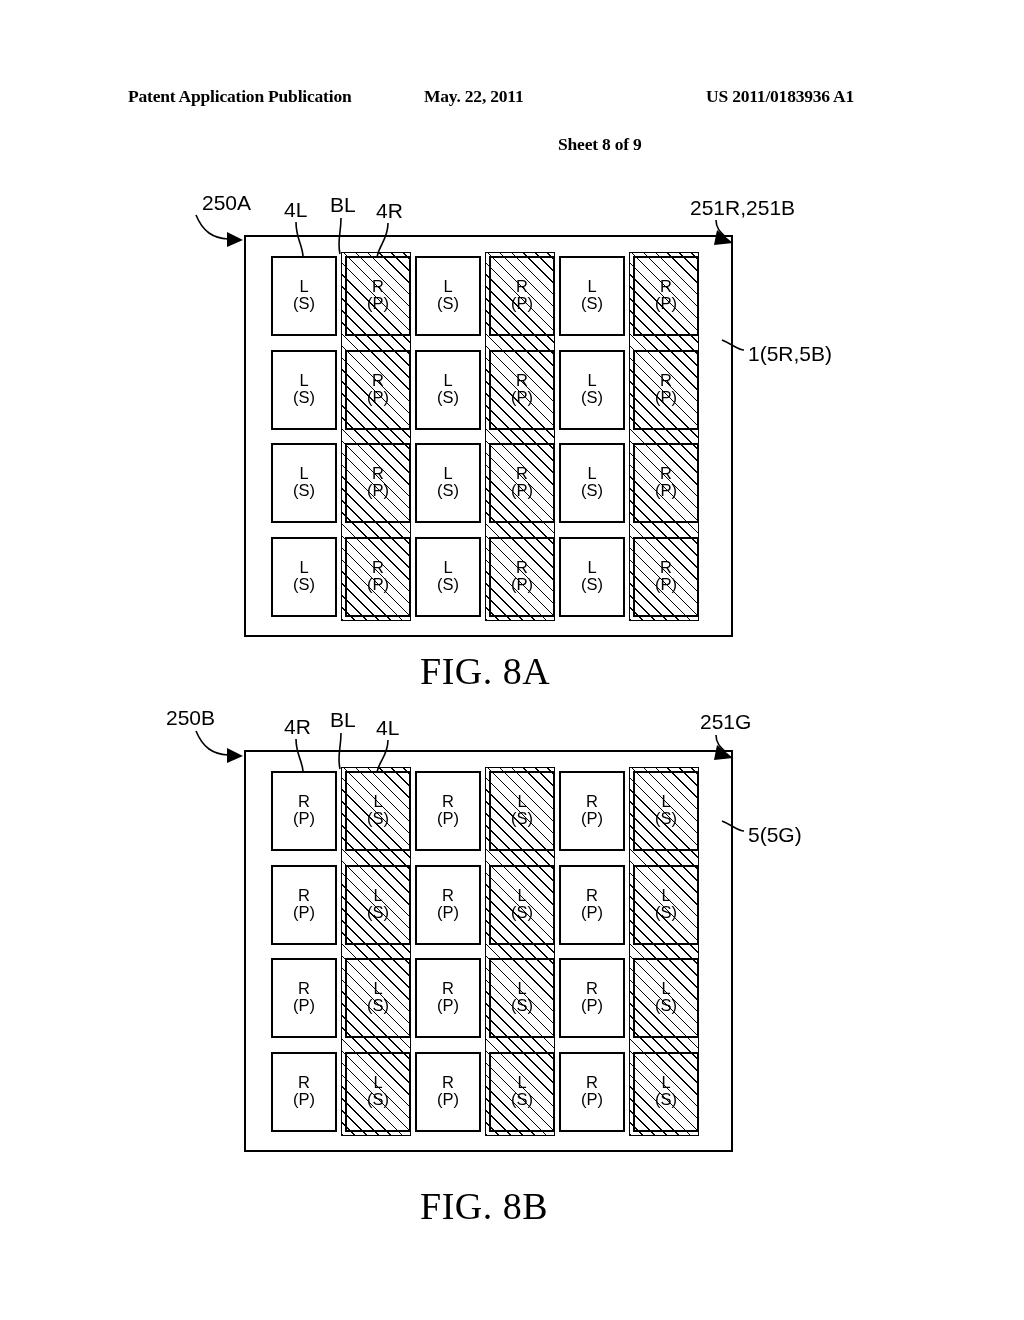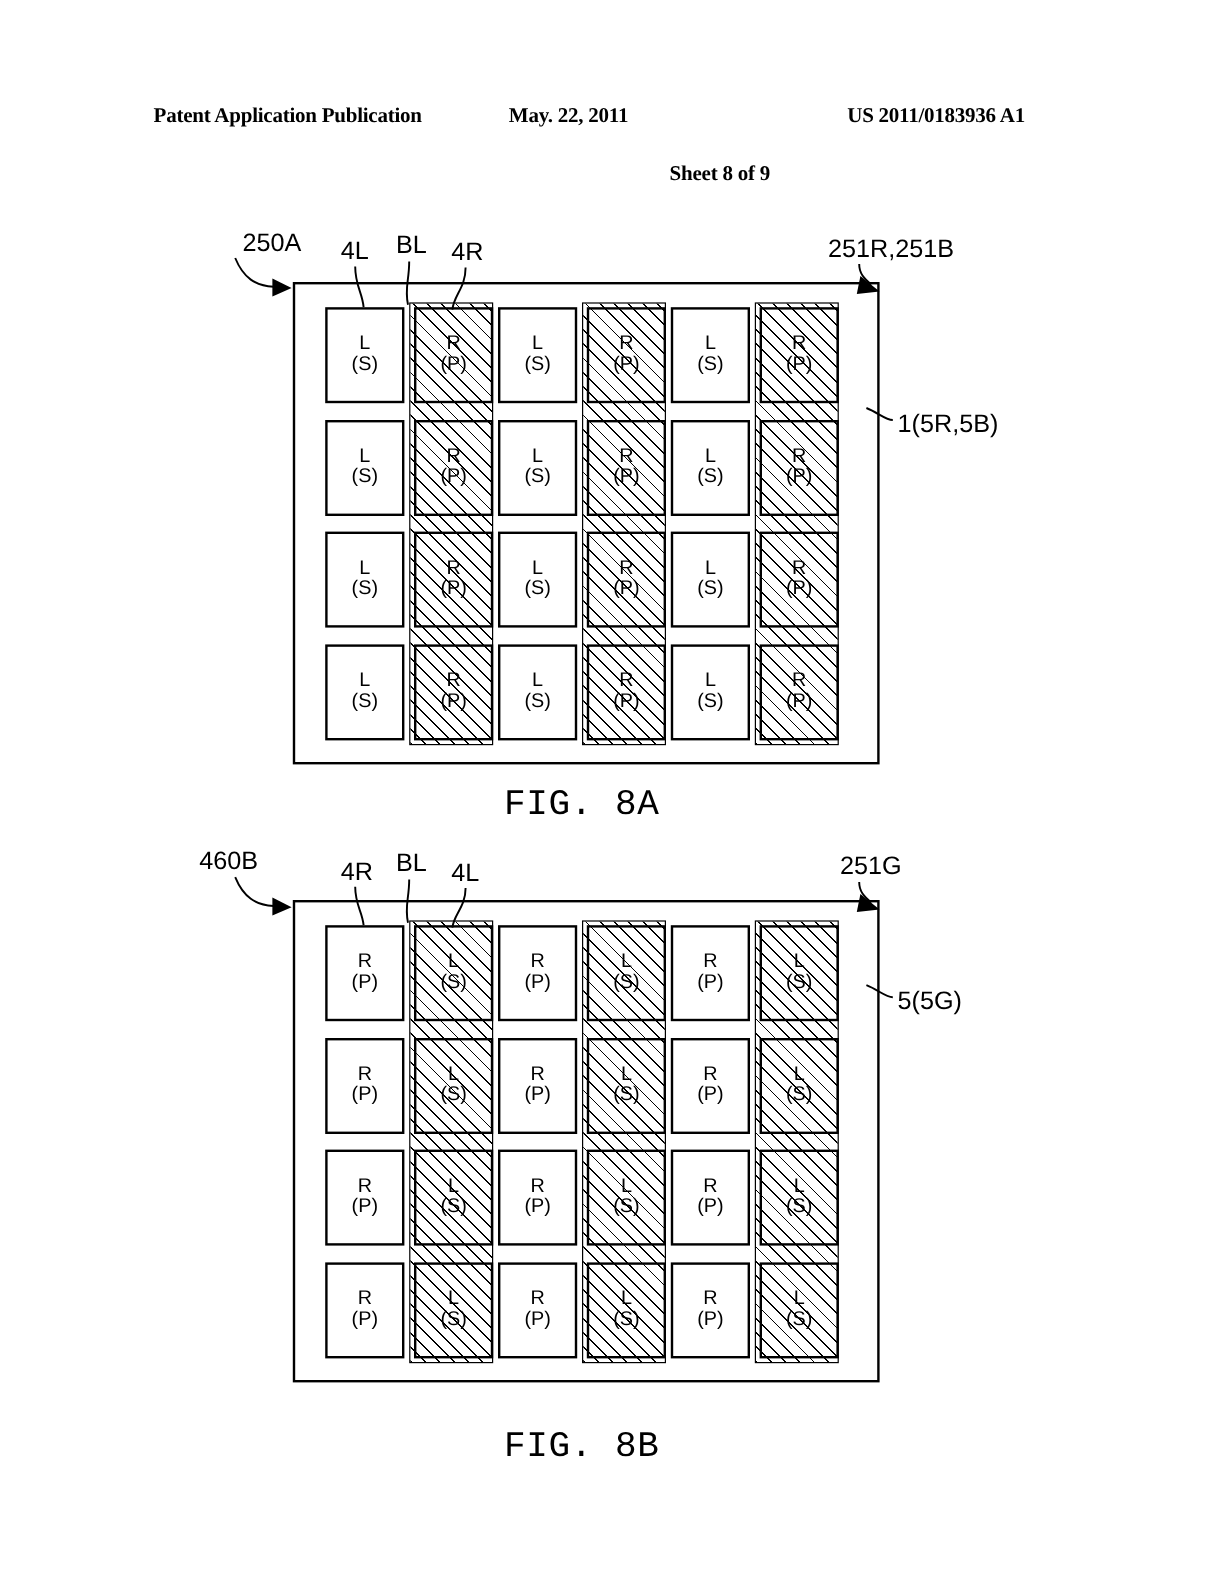--- a/index.html
+++ b/index.html
@@ -92,22 +92,22 @@
   
   .ref-label {
     position: absolute;
     font-family: "Liberation Sans", sans-serif;
     font-size: 21px;
     line-height: 21px;
     white-space: nowrap;
   }
   .fig-caption {
     position: absolute;
-    font-family: Liberation Mono, monospace;
-    font-size: 30px;
+    font-family: Liberation Serif, serif;
+    font-size: 38px;
     line-height: 32px;
     letter-spacing: 0.5px;
     white-space: nowrap;
   }
 
   svg.overlay {
     position: absolute;
     left: 0; top: 0;
     width: 1024px; height: 1320px;
     pointer-events: none;
@@ -384,21 +384,21 @@
         <span class="ln1">L</span>
         <span class="ln2">(S)</span>
       </div>
       <div class="cell-hatch-inner" style="left: 389px; top: 301.5px; width: 66px; height: 80px;"></div>
       <div class="cell-label" style="top: 323.5px; left: 389px; width: 66px;">
         <span class="ln1">L</span>
         <span class="ln2">(S)</span>
       </div>
     </div>
 
-  <div class="ref-label" style="left:166px; top:707px;">460B</div>
+  <div class="ref-label" style="left:166px; top:707px;">250B</div>
   <div class="ref-label" style="left:284px; top:716px;">4R</div>
   <div class="ref-label" style="left:330px; top:709px;">BL</div>
   <div class="ref-label" style="left:376px; top:717px;">4L</div>
   <div class="ref-label" style="left:700px; top:711px;">251G</div>
   <div class="ref-label" style="left:748px; top:824px;">5(5G)</div>
 
   <div class="fig-caption" style="left:420px; top:1190px;">FIG. 8B</div>
 </div>
 
 <svg class="overlay" viewBox="0 0 1024 1320">

